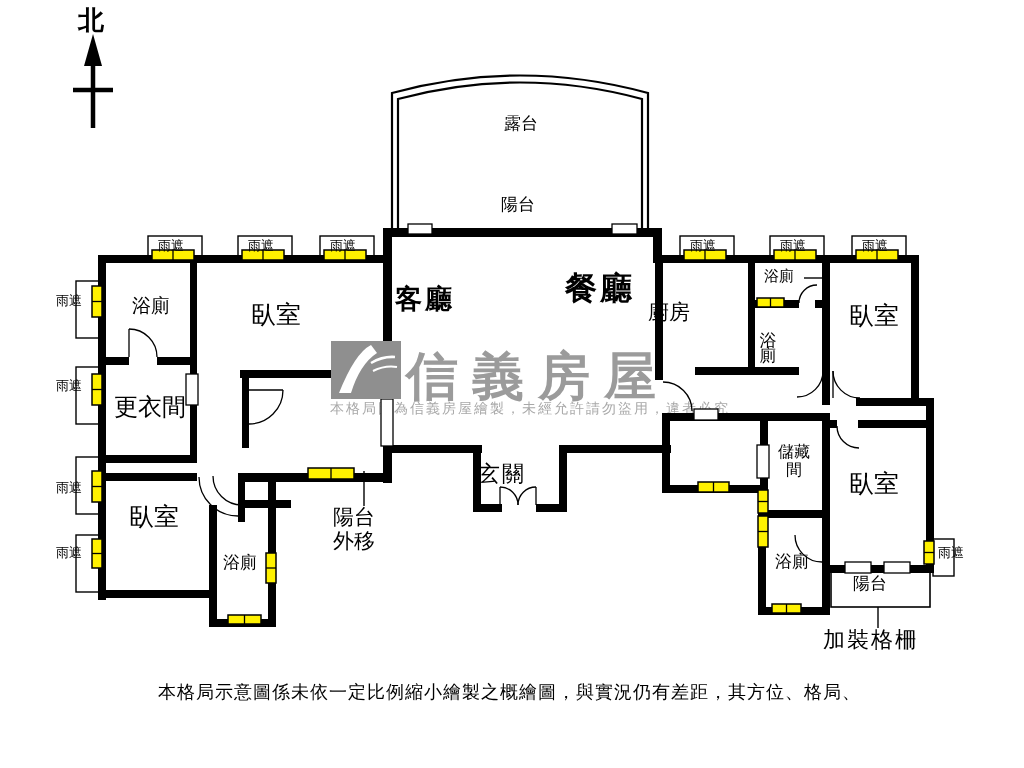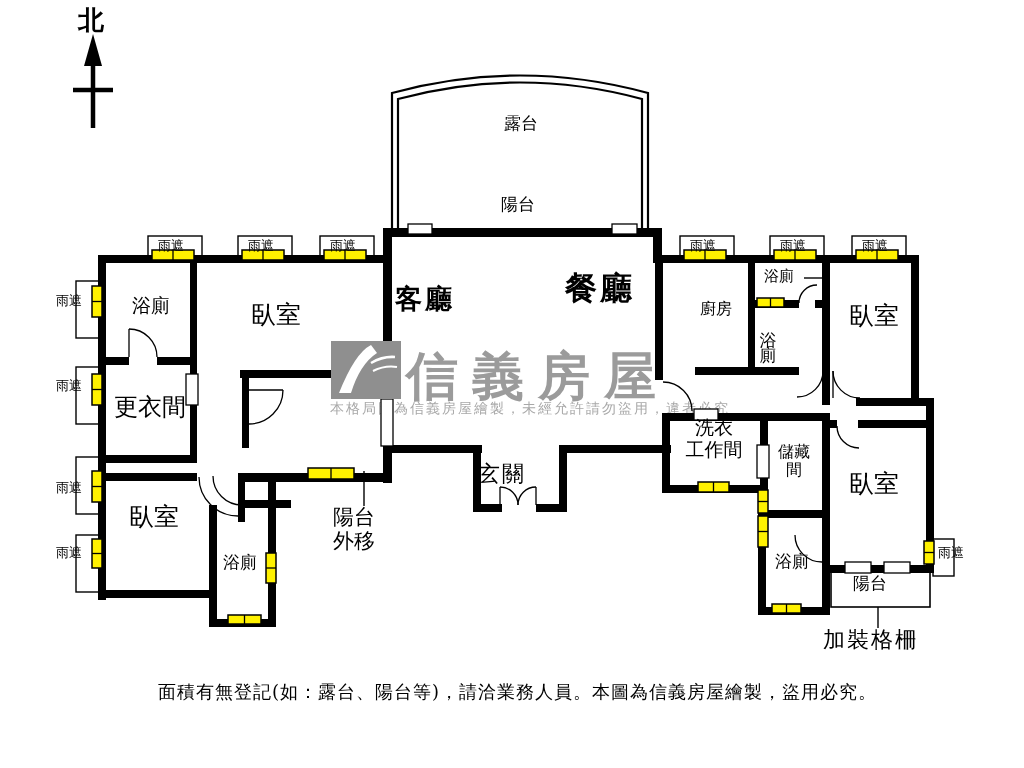--- a/index.html
+++ b/index.html
@@ -162,39 +162,35 @@
 
   <div class="lbl" style="left:78px;top:6px;font-size:26px;font-weight:600;">北</div>
 
   <div class="lbl" style="left:504px;top:114px;font-size:17px;">露台</div>
   <div class="lbl" style="left:501px;top:195px;font-size:17px;">陽台</div>
 
   <div class="lbl" style="left:132px;top:295px;font-size:19px;">浴廁</div>
   <div class="lbl" style="left:251px;top:301px;font-size:25px;">臥室</div>
   <div class="lbl" style="left:395px;top:283px;font-size:27px;font-weight:600;letter-spacing:3px;">客廳</div>
   <div class="lbl" style="left:565px;top:270px;font-size:32px;font-weight:600;letter-spacing:3px;">餐廳</div>
-  <div class="lbl" style="left:700px;top:300px;font-size:16px;text-align:center;">廚房</div>
+  <div class="lbl" style="left:648px;top:300px;font-size:21px;text-align:center;">廚房</div>
   <div class="lbl" style="left:764px;top:268px;font-size:15px;">浴廁</div>
   <div class="lbl" style="left:758px;top:318px;font-size:17px;writing-mode:vertical-rl;letter-spacing:14px;height:90px;">浴廁</div>
   <div class="lbl" style="left:849px;top:302px;font-size:25px;">臥室</div>
 
   <div class="lbl" style="left:114px;top:394px;font-size:24px;text-align:right;">更衣間</div>
   <div class="lbl" style="left:129px;top:503px;font-size:25px;">臥室</div>
   <div class="lbl" style="left:223px;top:553px;font-size:17px;">浴廁</div>
   <div class="lbl" style="left:478px;top:461px;font-size:22px;letter-spacing:2px;">玄關</div>
 
   <div class="lbl" style="left:333px;top:505px;font-size:21px;">
     <div>陽台</div>
     <div>外移</div>
   </div>
 
-  <div class="lbl center" style="left:666px;top:417px;width:96px;font-size:19px;">
-    <div>洗衣</div>
-    <div>工作間</div>
-  </div>
   <div class="lbl center" style="left:770px;top:443px;width:48px;font-size:16px;">
     <div>儲藏</div>
     <div>間</div>
   </div>
 
   <div class="lbl" style="left:849px;top:470px;font-size:25px;">臥室</div>
   <div class="lbl" style="left:775px;top:552px;font-size:17px;">浴廁</div>
   <div class="lbl" style="left:853px;top:574px;font-size:17px;">陽台</div>
   <div class="lbl" style="left:823px;top:627px;font-size:22px;letter-spacing:2px;">加裝格柵</div>
 
@@ -204,15 +200,15 @@
   <div class="lbl" style="left:690px;top:239px;font-size:13px;">雨遮</div>
   <div class="lbl" style="left:780px;top:239px;font-size:13px;">雨遮</div>
   <div class="lbl" style="left:862px;top:239px;font-size:13px;">雨遮</div>
   <div class="lbl" style="left:56px;top:294px;font-size:13px;">雨遮</div>
   <div class="lbl" style="left:56px;top:379px;font-size:13px;">雨遮</div>
   <div class="lbl" style="left:56px;top:481px;font-size:13px;">雨遮</div>
   <div class="lbl" style="left:56px;top:546px;font-size:13px;">雨遮</div>
   <div class="lbl" style="left:938px;top:546px;font-size:13px;">雨遮</div>
 
   <div id="disclaimer">
-    <div>面積有無登記(如：露台、陽台等)，請洽業務人員。本圖為信義房屋繪製，盜用必究。</div>
+    <div>本格局示意圖係未依一定比例縮小繪製之概繪圖，與實況仍有差距，其方位、格局、</div>
   </div>
 </div>
 
 </body></html>

